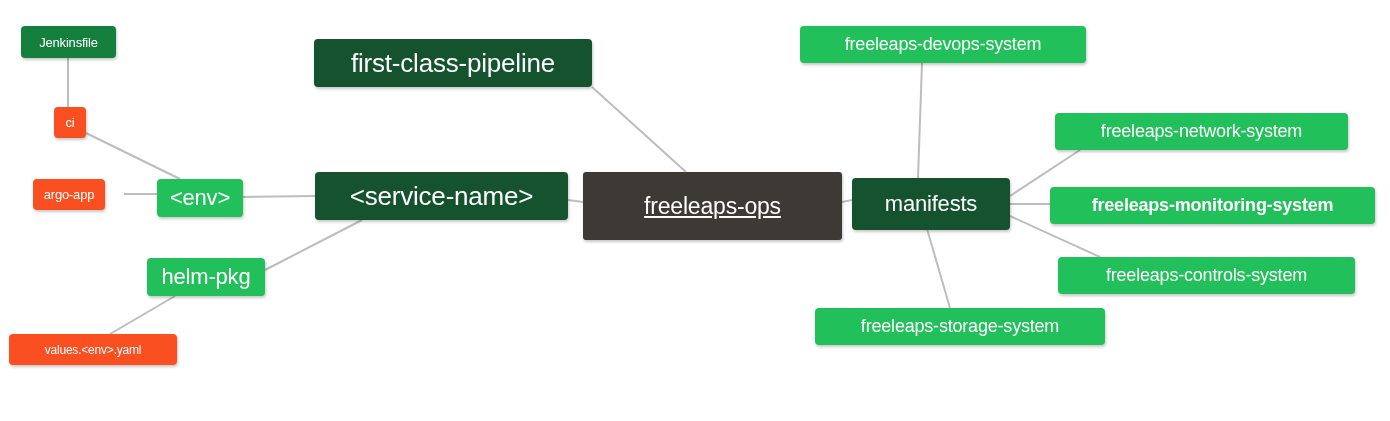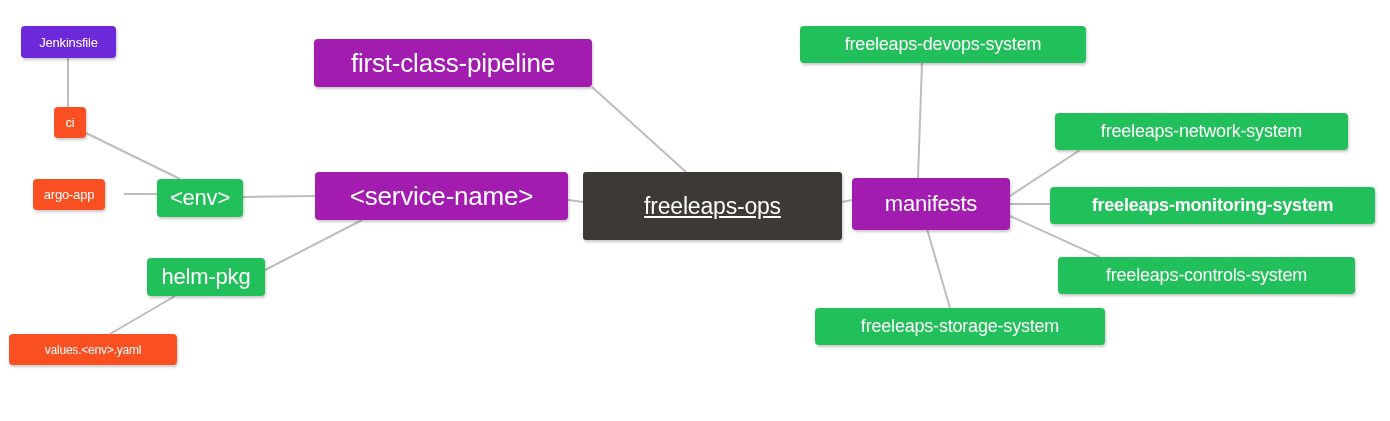--- a/index.html
+++ b/index.html
@@ -39,31 +39,31 @@
     z-index: 2;
     padding: 0 10px;
   }
   .node-root {
     background: #3d3935;
     font-size: 23px;
     border-radius: 3px;
     text-decoration: underline;
   }
   .node-blue {
-    background: #a21caf;
+    background: #14532d;
   }
   .node-green {
     background: #22c05a;
   }
   .node-red {
     background: #f94f21;
     text-align: center;
   }
   .node-orange {
-    background: #6d28d9;
+    background: #15803d;
   }
   .lvl1 { font-size: 26px; }
   .lvl2 { font-size: 22px; }
   .lvl3 { font-size: 18px; }
   .lvl4 { font-size: 13px; }
   .lvl5 { font-size: 12px; }
 </style>
 </head>
 <body>
 

